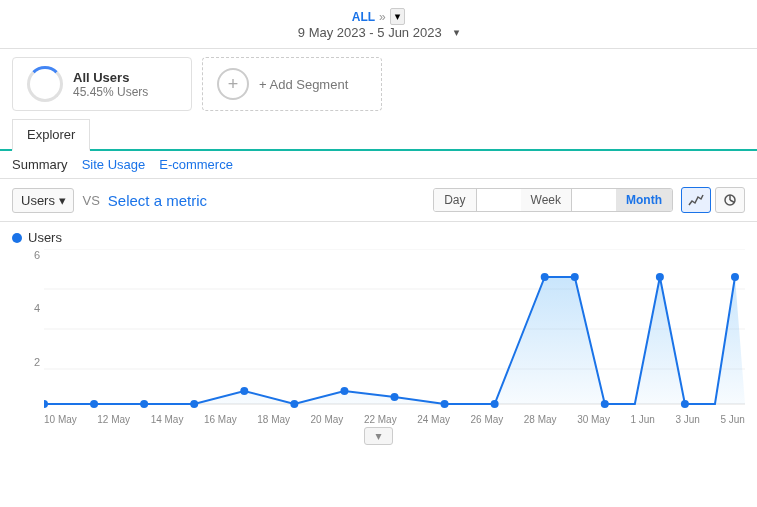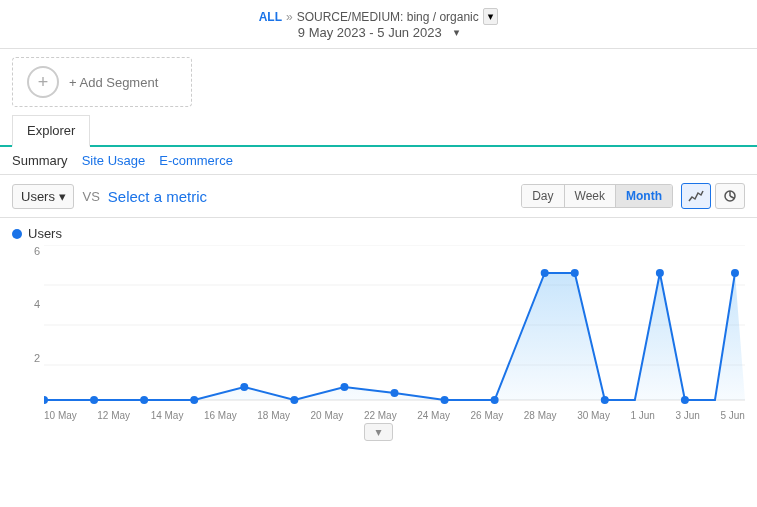--- a/index.html
+++ b/index.html
@@ -29,21 +29,21 @@
     .subtabs-bar { display: flex; align-items: center; padding: 6px 12px; border-bottom: 1px solid #e0e0e0; gap: 14px; }
     .subtab { font-size: 13px; cursor: pointer; color: #777; }
     .subtab.active { color: #333; font-weight: 500; }
     .subtab.link { color: #1a73e8; text-align: right; }
 
     .controls-bar { display: flex; align-items: center; padding: 8px 12px; gap: 8px; border-bottom: 1px solid #e0e0e0; }
     .metric-select { border: 1px solid #ccc; border-radius: 3px; padding: 4px 8px; font-size: 13px; cursor: pointer; display: flex; align-items: center; gap: 4px; background: #f9f9f9; }
     .vs-label { color: #888; font-size: 13px; }
     .select-metric { color: #1a73e8; font-size: 15px; cursor: pointer; }
     .spacer { flex: 1; }
-    .period-buttons { display: flex; border: 1px solid #ccc; border-radius: 3px; overflow: hidden; }
+    .period-buttons { display: flex; border: 1px solid #ccc; border-radius: 3px; overflow: hidden; gap: 44px; }
     .period-btn { padding: 4px 10px; font-size: 12px; cursor: pointer; background: #f9f9f9; border: none; border-right: 1px solid #ccc; color: #555; }
     .period-btn:last-child { border-right: none; }
     .period-btn.active { background: #e5e5e5; color: #1a73e8; font-weight: bold; }
     .chart-type-buttons { display: flex; gap: 4px; }
     .chart-btn { width: 30px; height: 26px; border: 1px solid #ccc; border-radius: 3px; cursor: pointer; display: flex; align-items: center; justify-content: center; background: #f9f9f9; }
     .chart-btn.active { background: #e8f0fe; border-color: #1a73e8; }
 
     .chart-area { padding: 8px 12px 0 12px; position: relative; }
     .chart-legend { display: flex; align-items: center; gap: 6px; margin-bottom: 4px; font-size: 13px; color: #333; }
     .legend-dot { width: 10px; height: 10px; border-radius: 50%; background: #1a73e8; }
@@ -51,30 +51,36 @@
     .scroll-hint { display: flex; justify-content: center; padding: 2px; }
     .scroll-btn { border: 1px solid #ccc; background: #f5f5f5; border-radius: 3px; padding: 1px 10px; cursor: pointer; color: #888; font-size: 12px; }
   </style>
 </head>
 <body>
 
 <div class="top-bar">
   <div class="breadcrumb">
     <span class="all">ALL</span>
     <span class="separator">»</span>
-    <span class="source">SOURCE/MEDIUM: bing / organic</span>
     <button class="dropdown-btn">▾</button>
   </div>
   <div class="date-range">
     <span>9 May 2023 - 5 Jun 2023</span>
     <span class="dropdown-arrow">▾</span>
   </div>
 </div>
 
 <div class="segments-area">
+  <div class="segment-card">
+    <div class="segment-icon"></div>
+    <div class="segment-info">
+      <div class="name">All Users</div>
+      <div class="pct">45.45% Users</div>
+    </div>
+  </div>
   <div class="add-segment-card">
     <div class="add-icon">+</div>
     <span>+ Add Segment</span>
   </div>
 </div>
 
 <div class="tabs-bar">
   <div class="tab active">Explorer</div>
 </div>
 

